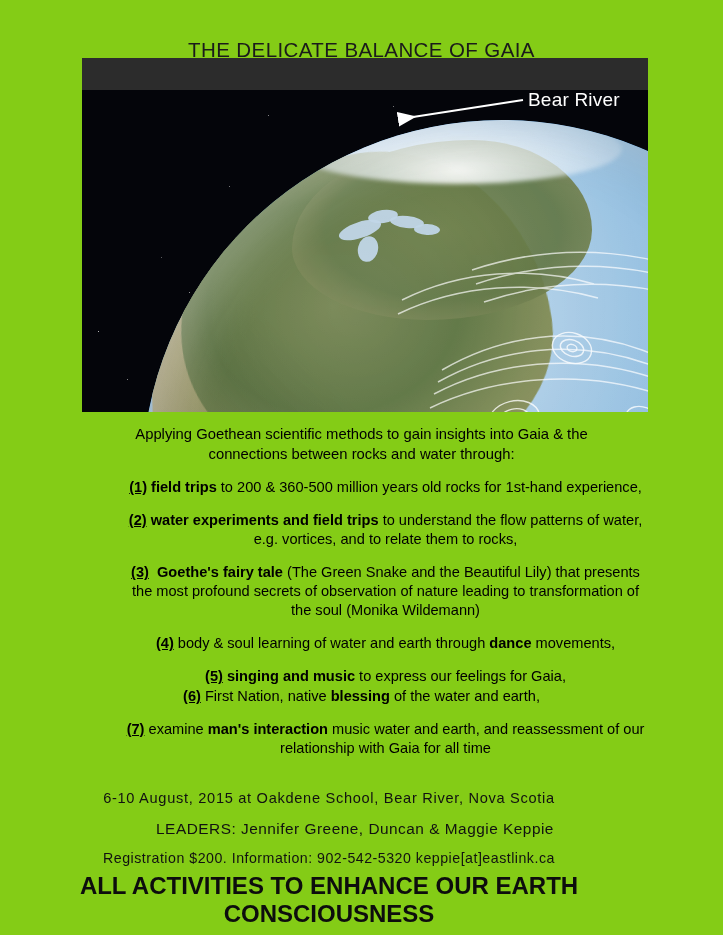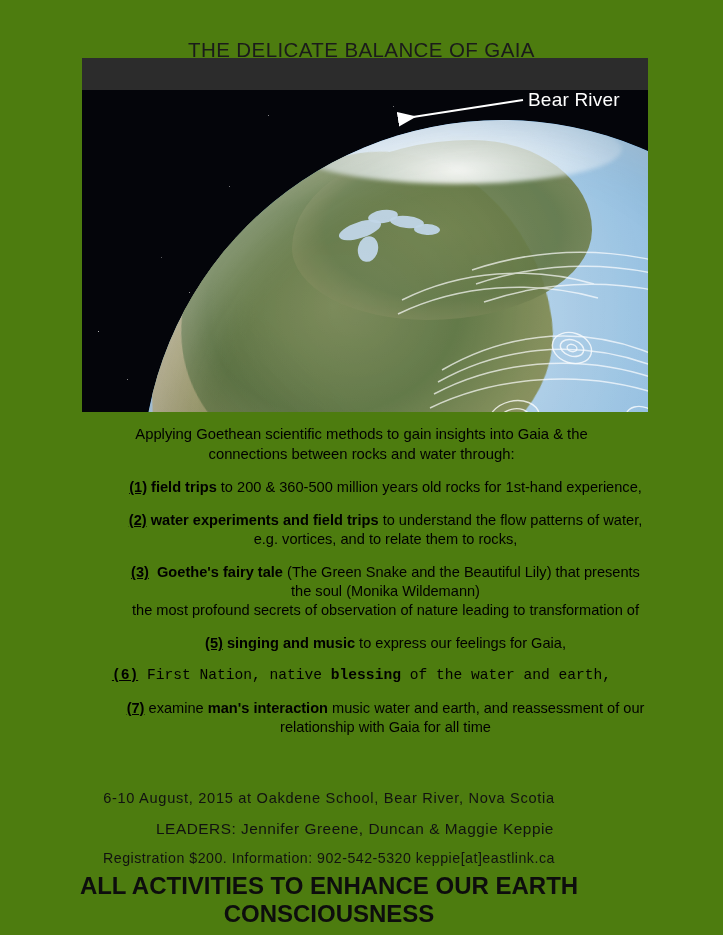--- a/index.html
+++ b/index.html
@@ -13,21 +13,21 @@
     height: 935px;
     position: relative;
     font-family: "Liberation Sans", sans-serif;
     color: #000000;
     overflow: hidden;
   }
 
   .page {
     position: absolute;
     inset: 0;
-    background: #4d7c0f;
+    background: #84cc16;
   }
 
   
   .poster-title {
     position: absolute;
     top: 38px;
     left: 0;
     width: 723px;
     text-align: center;
     font-size: 20.5px;
@@ -197,21 +197,21 @@
     text-align: center;
     font-size: 14.6px;
     line-height: 19px;
     color: #000;
   }
   .intro { font-size: 14.8px; line-height: 20px; }
   .num { font-weight: bold; text-decoration: underline; }
   .bold { font-weight: bold; }
 
   .blk { margin-top: 14px; padding-left: 48px; }
-  .blk-tight { margin-top: 13px; font-family: Liberation Mono, monospace; }
+  .blk-tight { margin-top: 1px; }
   .line { display: block; }
 
   
   .footer {
     position: absolute;
     left: 0;
     width: 658px;
     text-align: center;
   }
   .footer-line {
@@ -374,24 +374,27 @@
       <span class="line"><span class="num">(1)</span> <span class="bold">field trips</span><span> to 200 &amp; 360-500 million years old rocks for 1st-hand experience,</span></span>
     </div>
 
     <div class="para blk">
       <span class="line"><span class="num">(2)</span> <span class="bold">water experiments and field trips</span><span> to understand the flow patterns of water,</span></span>
       <span class="line">e.g. vortices, and to relate them to rocks,</span>
     </div>
 
     <div class="para blk">
       <span class="line"><span class="num">(3)</span>&nbsp; <span class="bold">Goethe's fairy tale</span><span> (The Green Snake and the Beautiful Lily) that presents</span></span>
+      <span class="line">the most profound secrets of observation of nature leading to transformation of</span>
       <span class="line">the soul (Monika  Wildemann)</span>
-      <span class="line">the most profound secrets of observation of nature leading to transformation of</span>
-    </div>
-
+    </div>
+
+    <div class="para blk">
+      <span class="line"><span class="num">(4)</span><span> body &amp; soul learning of water and earth through </span><span class="bold">dance</span><span> movements,</span></span>
+    </div>
 
     <div class="para blk">
       <span class="line"><span class="num">(5)</span> <span class="bold">singing and music</span><span> to express our feelings for Gaia,</span></span>
     </div>
 
     <div class="para blk-tight">
       <span class="line"><span class="num">(6)</span><span> First Nation, native </span><span class="bold">blessing</span><span> of the water and earth,</span></span>
     </div>
 
     <div class="para blk">

